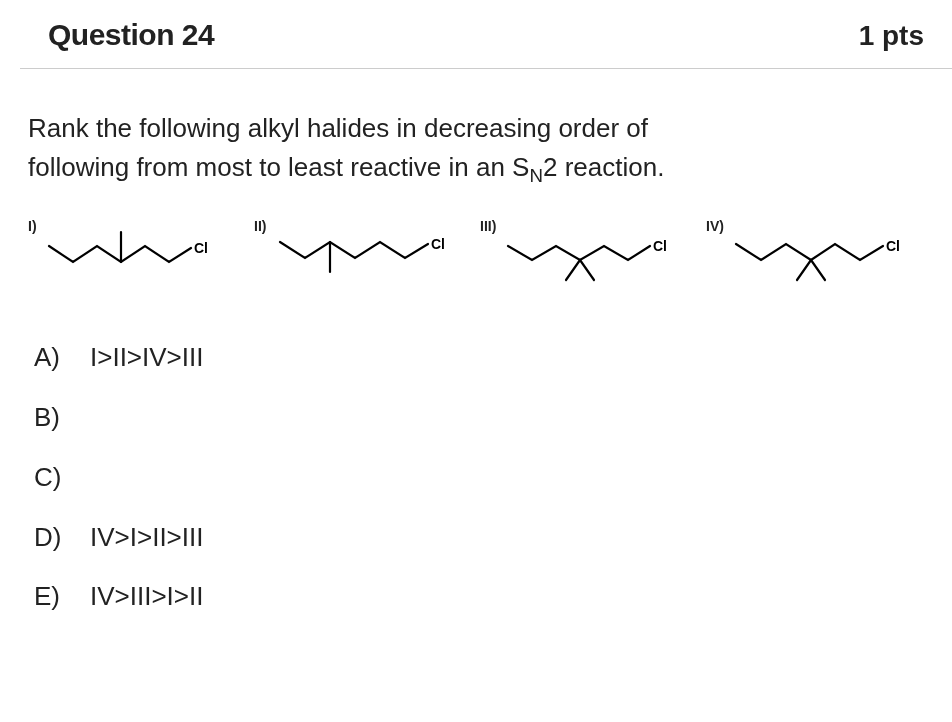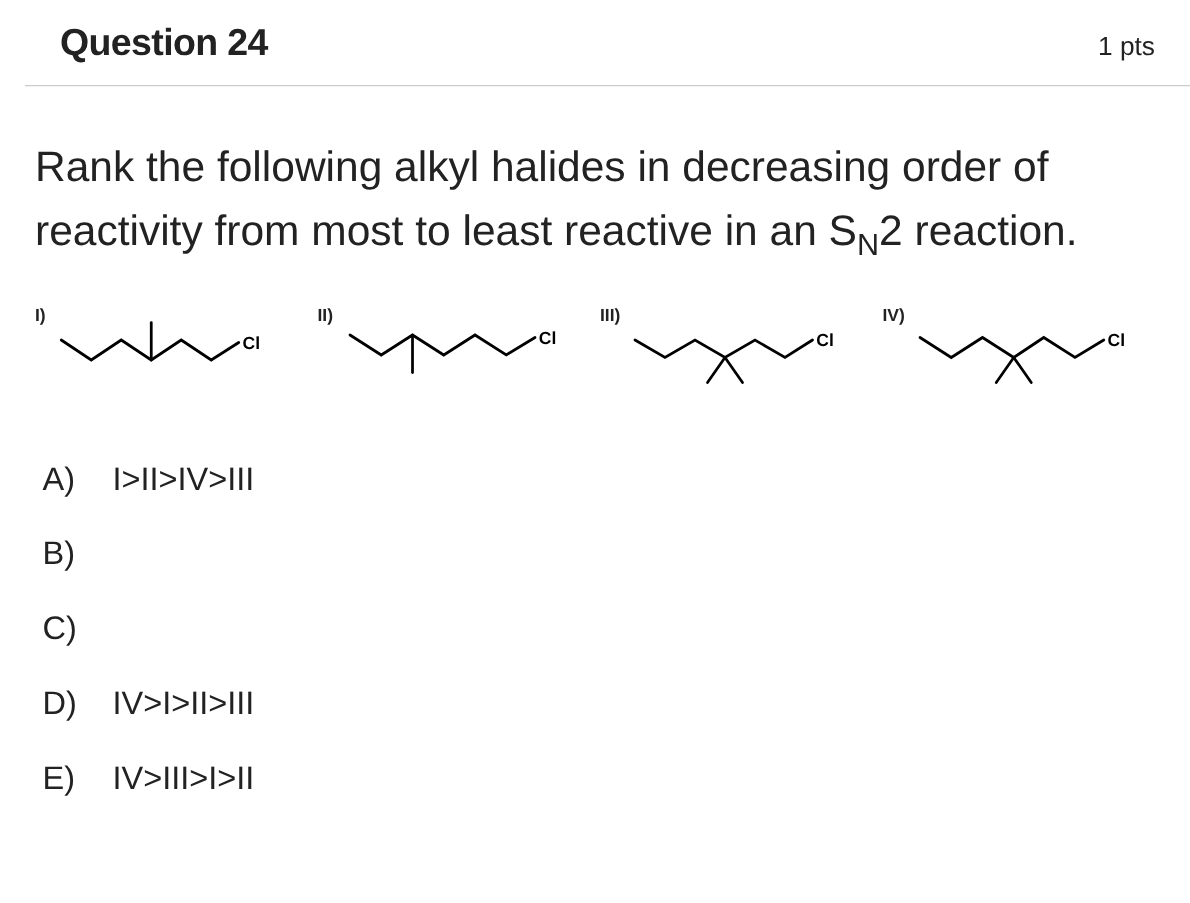--- a/index.html
+++ b/index.html
@@ -17,28 +17,28 @@
     padding: 18px 28px 16px 28px;
     border-bottom: 1px solid #ccc;
     margin-left: 20px;
   }
   .qnum {
     font-size: 30px;
     font-weight: 700;
     letter-spacing: -0.5px;
   }
   .pts {
-    font-size: 21px;
-    font-weight: 400;
+    font-size: 28px;
+    font-weight: 700;
   }
   .body {
     padding: 40px 28px 10px 28px;
   }
   .prompt {
-    font-size: 34px;
+    font-size: 26px;
     line-height: 1.5;
     margin-bottom: 28px;
   }
   .sub { font-size: 0.72em; vertical-align: sub; }
   .structures {
     display: flex;
     align-items: flex-start;
     gap: 8px;
     margin-bottom: 40px;
   }
@@ -67,21 +67,21 @@
 
 <div class="header">
   <div class="qnum">Question 24</div>
   <div class="pts">1 pts</div>
 </div>
 
 <div class="body">
 
   <div class="prompt">
     <span>Rank the following alkyl halides in decreasing order of</span><br>
-    <span>reactivity from most to least reactive in an S</span><span class="sub">N</span><span>2 reaction.</span>
+    <span>following from most to least reactive in an S</span><span class="sub">N</span><span>2 reaction.</span>
   </div>
 
   <div class="structures">
 
     <div class="struct">
       <span class="roman">I)</span>
       <svg width="190" height="70" viewBox="0 0 190 70">
         <g stroke="#000" stroke-width="2.2" fill="none" stroke-linecap="round">
           <polyline points="8,28 32,44 56,28 80,44 104,28 128,44 150,30"></polyline>
           <line x1="80" y1="44" x2="80" y2="14"></line>

